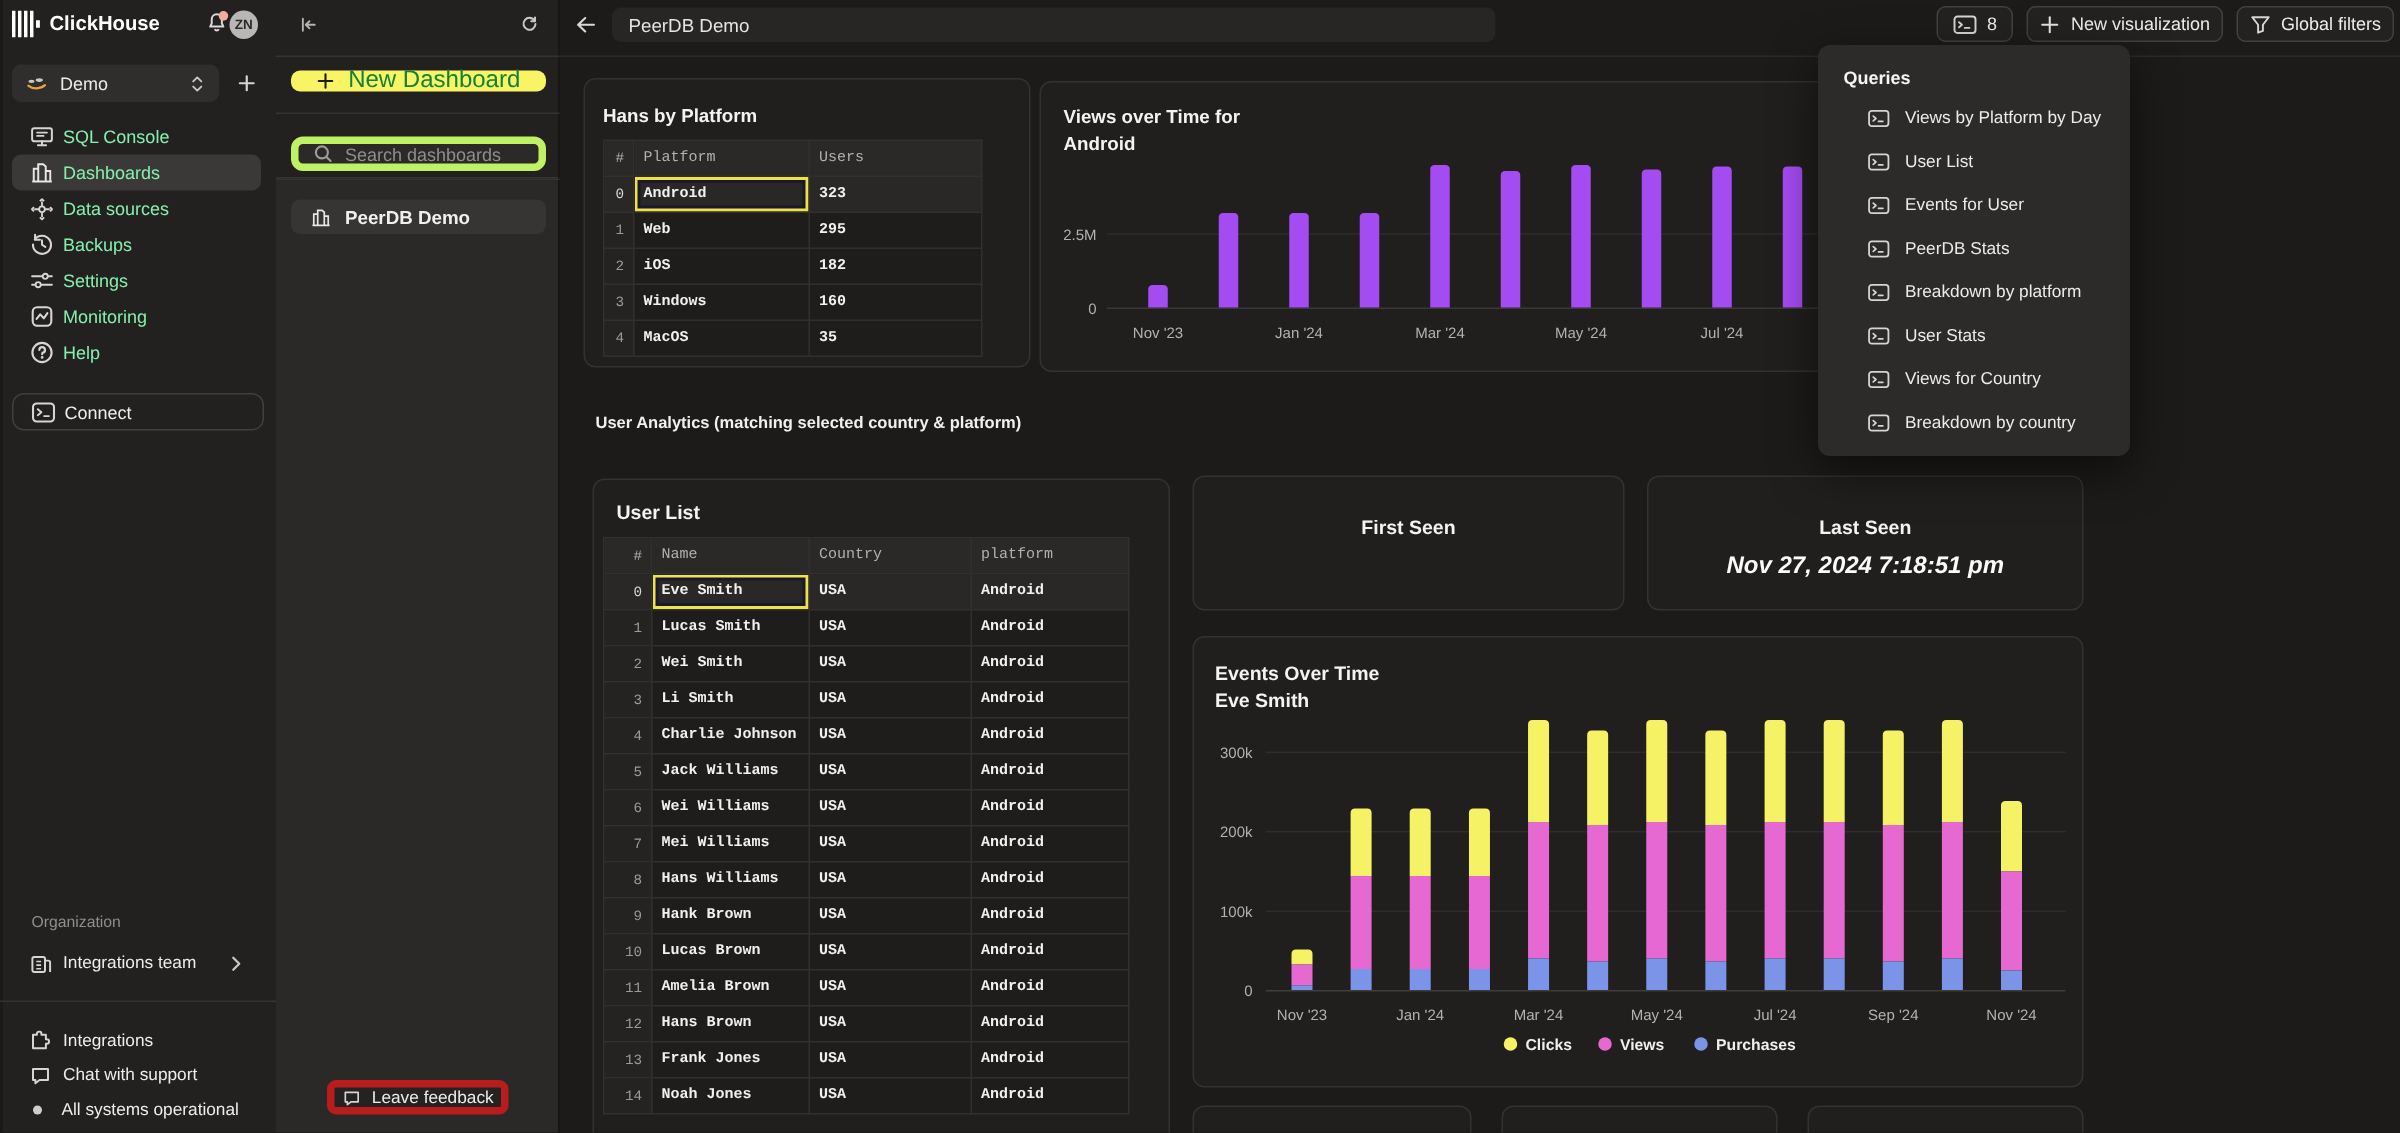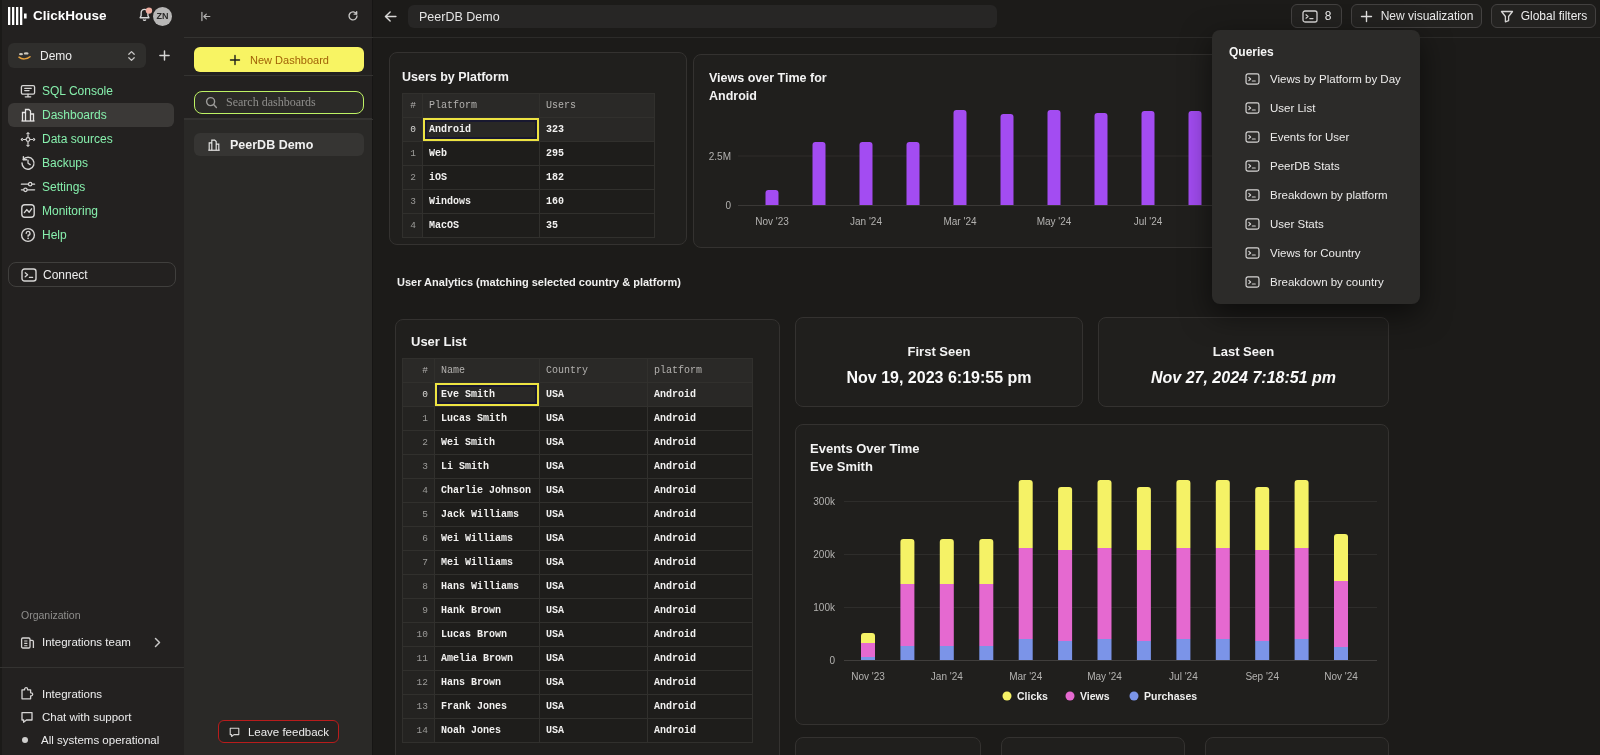--- a/index.html
+++ b/index.html
@@ -191,40 +191,40 @@
       <path d="M2.6 2 V13" stroke="#b4b3b2" stroke-width="1.7" stroke-linecap="round"></path>
       <path d="M13.4 7.5 H5.6 M8.6 4.3 L5.2 7.5 L8.6 10.7" fill="none" stroke="#b4b3b2" stroke-width="1.7" stroke-linecap="round" stroke-linejoin="round"></path>
     </svg>
   </div>
   <div class="abs" style="left:347px;top:10px;">
     <svg width="12" height="12" viewBox="0 0 16 16">
       <path d="M12.6 5.2 A5.3 5.3 0 1 0 13.3 8" fill="none" stroke="#c9c8c7" stroke-width="1.8" stroke-linecap="round"></path>
       <path d="M12.9 2.2 V5.5 H9.6" fill="none" stroke="#c9c8c7" stroke-width="1.8" stroke-linecap="round" stroke-linejoin="round"></path>
     </svg>
   </div>
-  <div class="abs" style="left:194px;top:47px;width:170px;height:25px;background:#f8f463;border-radius:6px;display:flex;align-items:center;justify-content:center;color:#a16207;font-size:11px;font-weight:500;">
+  <div class="abs" style="left:194px;top:47px;width:170px;height:14px;background:#f8f463;border-radius:6px;display:flex;align-items:center;justify-content:center;color:#15803d;font-size:16px;font-weight:500;">
     <svg width="12" height="12" viewBox="0 0 12 12" style="margin-right:9px;">
         <path d="M6 1.5 V10.5 M1.5 6 H10.5" stroke="#1d1c1a" stroke-width="1.4" stroke-linecap="round"></path>
       </svg>
     New Dashboard</div>
-  <div class="abs" style="left:194px;top:91px;width:170px;height:23px;border:1px solid #bef264;border-radius:8px;background:#2b2a28;display:flex;align-items:center;font-family:Liberation Serif, serif;">
+  <div class="abs" style="left:194px;top:91px;width:170px;height:23px;border:5px solid #bef264;border-radius:8px;background:#2b2a28;display:flex;align-items:center;">
     <svg width="13" height="13" viewBox="0 0 13 13" style="margin-left:10px;">
       <circle cx="5.6" cy="5.6" r="4" fill="none" stroke="#9d9c9a" stroke-width="1.4"></circle>
       <path d="M8.6 8.6 L11.4 11.4" stroke="#9d9c9a" stroke-width="1.4" stroke-linecap="round"></path>
     </svg>
     <span style="margin-left:8px;color:#8f8e8c;font-size:12px;">Search dashboards</span>
     </div>
   <div class="abs" style="left:194px;top:133px;width:170px;height:23px;background:#363533;border-radius:6px;display:flex;align-items:center;">
     <svg width="14" height="14" viewBox="0 0 16 16" style="margin-left:13px;">
       <path d="M2.5 14 V5.5 H5.5 V14 M5.5 14 V2.5 H8.8 L10.5 4 V14 M10.5 14 V7 H13.5 V14" fill="none" stroke="#e8e7e6" stroke-width="1.3"></path>
       <path d="M1.5 14 H14.5" stroke="#e8e7e6" stroke-width="1.3"></path>
     </svg>
     <span style="margin-left:9px;color:#f0f0f0;font-size:12.5px;font-weight:700;">PeerDB Demo</span>
     </div>
-  <div class="abs" style="left:218px;top:720px;width:121px;height:23px;border:1px solid #b91c1c;border-radius:6px;background:#242321;display:flex;align-items:center;justify-content:center;color:#ececec;font-size:11.5px;font-weight:500;">
+  <div class="abs" style="left:218px;top:720px;width:121px;height:23px;border:5px solid #b91c1c;border-radius:6px;background:#242321;display:flex;align-items:center;justify-content:center;color:#ececec;font-size:11.5px;font-weight:500;">
     <svg width="13" height="12" viewBox="0 0 14 14" style="margin-right:7px;">
       <path d="M2 2.6 H12 V10 H6.4 L3.6 12.2 V10 H2 Z" fill="none" stroke="#d6d5d4" stroke-width="1.3" stroke-linejoin="round"></path>
     </svg>Leave feedback</div>
 
   <div class="abs" style="left:384px;top:10px;">
     <svg width="13" height="13" viewBox="0 0 18 16">
       <path d="M16.5 8 H2.5 M8.5 1.8 L2 8 L8.5 14.2" fill="none" stroke="#d9d8d7" stroke-width="2" stroke-linecap="round" stroke-linejoin="round"></path>
     </svg>
   </div>
   <div class="abs" style="left:408px;top:5px;width:589px;height:23px;background:#272625;border-radius:6px;display:flex;align-items:center;">
@@ -240,21 +240,21 @@
     <svg width="13" height="13" viewBox="0 0 13 13" style="margin-right:8px;">
         <path d="M6.5 1.5 V11.5 M1.5 6.5 H11.5" stroke="#e4e3e2" stroke-width="1.4" stroke-linecap="round"></path>
       </svg>
     New visualization</div>
   <div class="btn" style="left:1491px;top:4px;width:105px;">
     <svg width="14" height="13" viewBox="0 0 14 13" style="margin-right:7px;">
       <path d="M1.5 1.5 H12.5 L8.6 6.5 V10.6 L5.4 11.8 V6.5 Z" fill="none" stroke="#d6d5d4" stroke-width="1.3" stroke-linejoin="round"></path>
     </svg>Global filters</div>
 
   <div class="card" style="left:389px;top:52px;width:298px;height:193px;overflow:hidden;">
-    <div class="cardtitle" style="position:absolute;left:12px;top:17px;font-size:12.5px;">Users by Platform</div>
+    <div class="cardtitle" style="position:absolute;left:12px;top:17px;font-size:12.5px;">Hans by Platform</div>
     <table class="dt" style="position:absolute;left:12px;top:40px;">
     <tbody>
           <tr class="hd">
             <td class="ix">#</td>
             <td class="c1">Platform</td>
             <td class="c2">Users</td>
           </tr>
     <tr class="selrow">
             <td class="ix">0</td>
             <td class="c1" id="selcell">Android</td>
@@ -412,21 +412,20 @@
             <td class="ix2">14</td>
             <td class="n1">Noah Jones</td>
             <td class="n2">USA</td>
             <td class="n3">Android</td>
           </tr>
     </tbody>
       </table>
   </div>
   <div class="card" style="left:795px;top:317px;width:288px;height:90px;">
     <div style="position:absolute;left:0;top:26px;width:100%;text-align:center;color:#f3f3f3;font-size:13px;font-weight:700;">First Seen</div>
-    <div style="position:absolute;left:0;top:51px;width:100%;text-align:center;color:#fafafa;font-size:16px;font-weight:700;">Nov 19, 2023 6:19:55 pm</div>
   </div>
   <div class="card" style="left:1098px;top:317px;width:291px;height:90px;">
     <div style="position:absolute;left:0;top:26px;width:100%;text-align:center;color:#f3f3f3;font-size:13px;font-weight:700;">Last Seen</div>
     <div style="position:absolute;left:0;top:51px;width:100%;text-align:center;color:#fafafa;font-size:16px;font-weight:700;font-style:italic;">Nov 27, 2024 7:18:51 pm</div>
   </div>
   <div class="card" style="left:795px;top:424px;width:594px;height:301px;overflow:hidden;">
     <div class="cardtitle" style="position:absolute;left:14px;top:15px;font-size:13px;line-height:18px;">Events Over Time<br>Eve Smith</div>
     <div style="position:absolute;left:0;top:0;width:592px;height:299px;">
       <svg width="592" height="299" viewBox="0 0 592 299" style="position:absolute;left:0;top:0;">
       <line x1="48" y1="76.5" x2="581" y2="76.5" stroke="#2e2d2b" stroke-width="1"></line>

